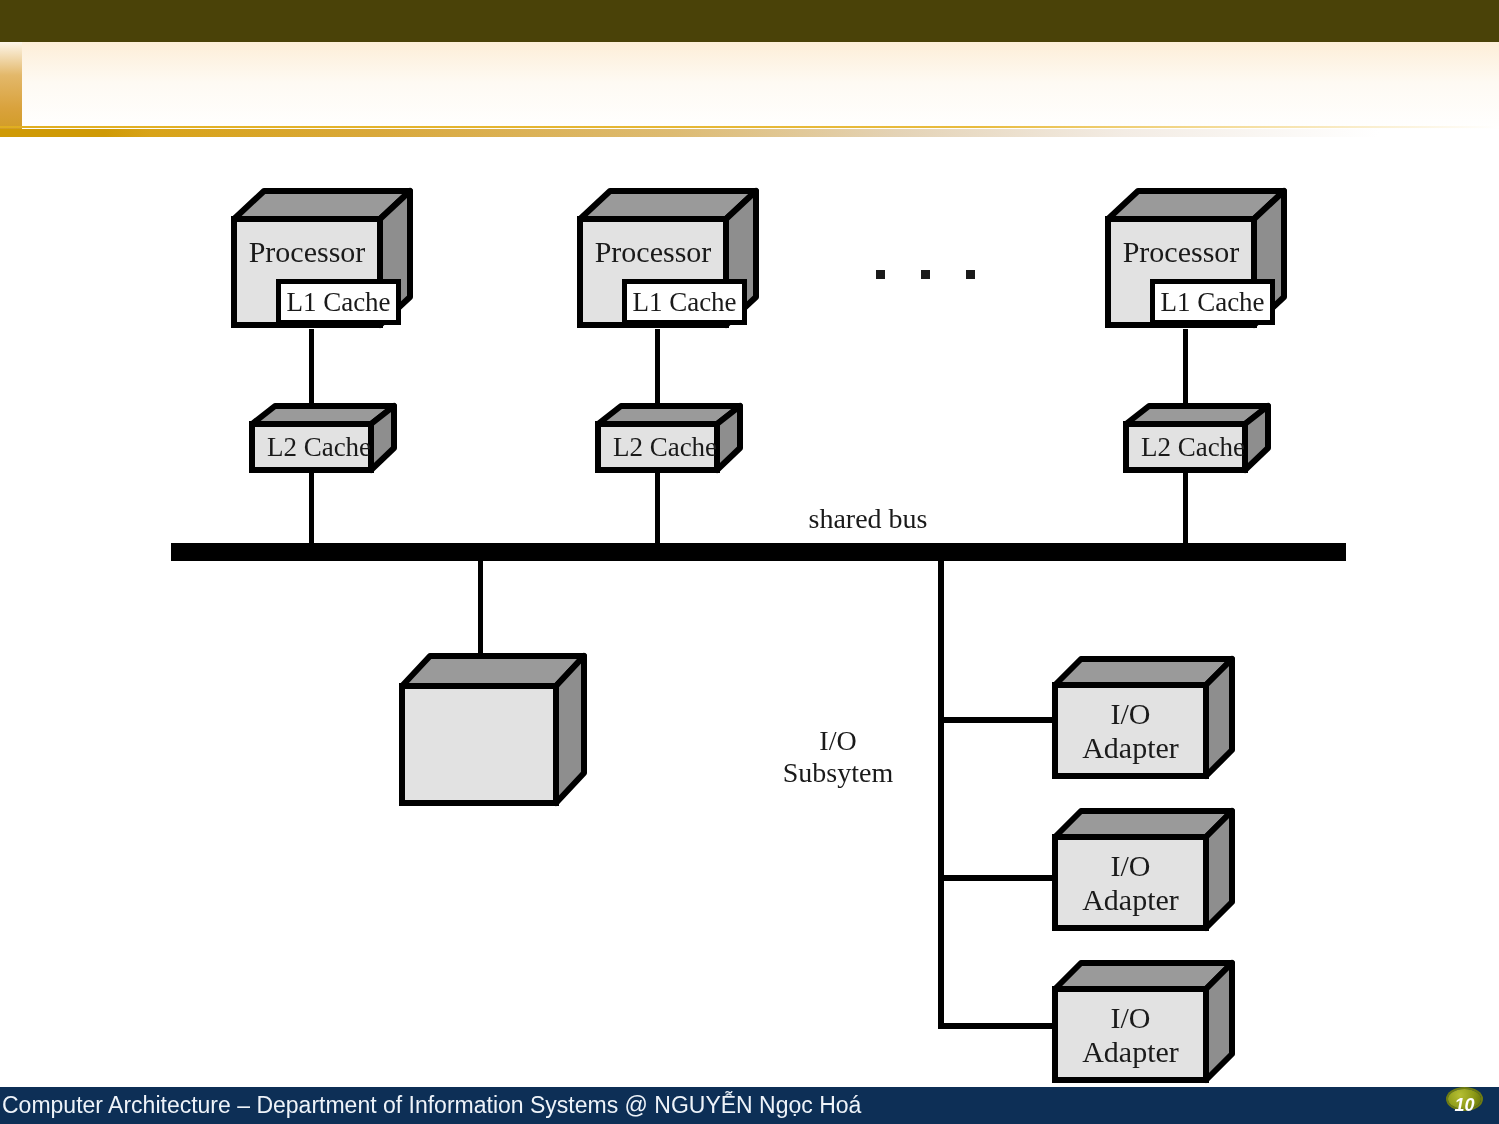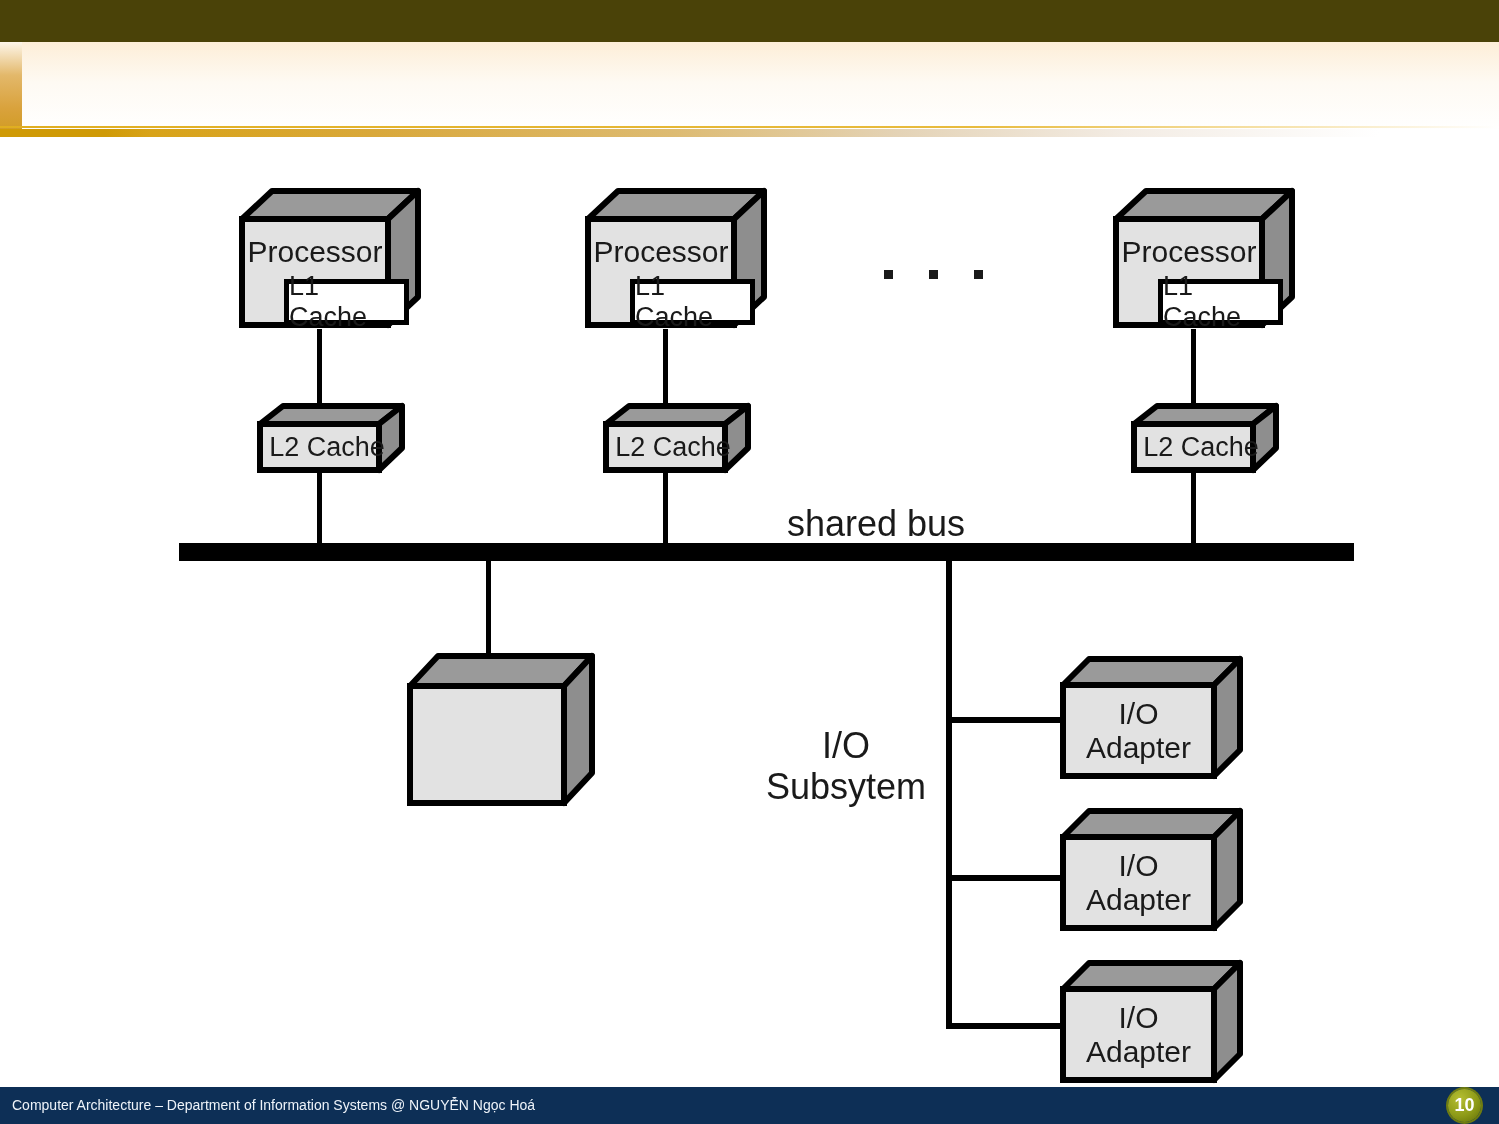--- a/index.html
+++ b/index.html
@@ -40,21 +40,21 @@
     position:absolute;left:0;top:126px;width:1499px;height:2px;
     background:linear-gradient(90deg,#e0ae21 0%,#e8bb3e 65%,#f6e2ab 85%,#ffffff 100%);
   }
   .header-rule{
     position:absolute;left:0;top:129px;width:1499px;height:8px;
     background:linear-gradient(90deg,#cf9a06 0%,#cf9a06 7%,#d8a318 10%,#d9a83a 25%,#ddbb72 45%,#e4d3b6 60%,#f3ecE4 75%,#ffffff 92%,#ffffff 100%);
   }
 
   
   .diagram{
-    position:absolute;left:16px;top:137px;width:1264px;height:950px;
+    position:absolute;left:8px;top:137px;width:1264px;height:950px;font-family:Liberation Serif, serif;
   }
 
   
   .box3d{position:absolute;}
   .box3d .top{
     position:absolute;
     background:#9a9a9a;
     border:4px solid #000;
     box-sizing:border-box;
   }
@@ -66,46 +66,47 @@
     font-size:30px;
     line-height:1.12;
     text-align:center;
     white-space:pre-line;
     pointer-events:none;
   }
 
   .wire{position:absolute;background:#000;}
 
   .plain-label{
-    position:absolute;color:#1a1a1a;font-size:36px;
+    position:absolute;color:#1a1a1a;font-size:28px;
     white-space:pre-line;text-align:center;line-height:1.15;
   }
 
   .bus-bar{
     position:absolute;background:#000;
   }
 
   .ellipsis-dot{
     position:absolute;width:9px;height:9px;background:#1a1a1a;
   }
 
   
   .slide-footer{
     position:absolute;left:0;top:1087px;width:1499px;height:37px;
     background:#0d2f56;
   }
   .footer-text{
-    position:absolute;left:12px;top:0;height:37px;line-height:37px;
-    color:#eef3f9;font-size:14px;white-space:nowrap;
+    position:absolute;left:2px;top:0;height:37px;line-height:37px;
+    color:#eef3f9;font-size:23px;white-space:nowrap;
   }
   .page-badge{
-    position:absolute;right:18px;top:2px;width:33px;height:33px;
+    position:absolute;right:18px;top:2px;width:33px;height:20px;
     border-radius:50%;
     background:radial-gradient(circle at 36% 30%,#b6bf33 0%,#8d9a17 55%,#5e6c07 100%);
     box-shadow:0 0 0 2px #6f7c10;
+    font-style:italic;
   }
   .page-badge span{
     display:block;width:33px;height:33px;line-height:33px;text-align:center;
     color:#ffffff;font-size:18px;font-weight:bold;
   }
 </style>
 </head>
 <body>
 
 <div class="slide-header">

